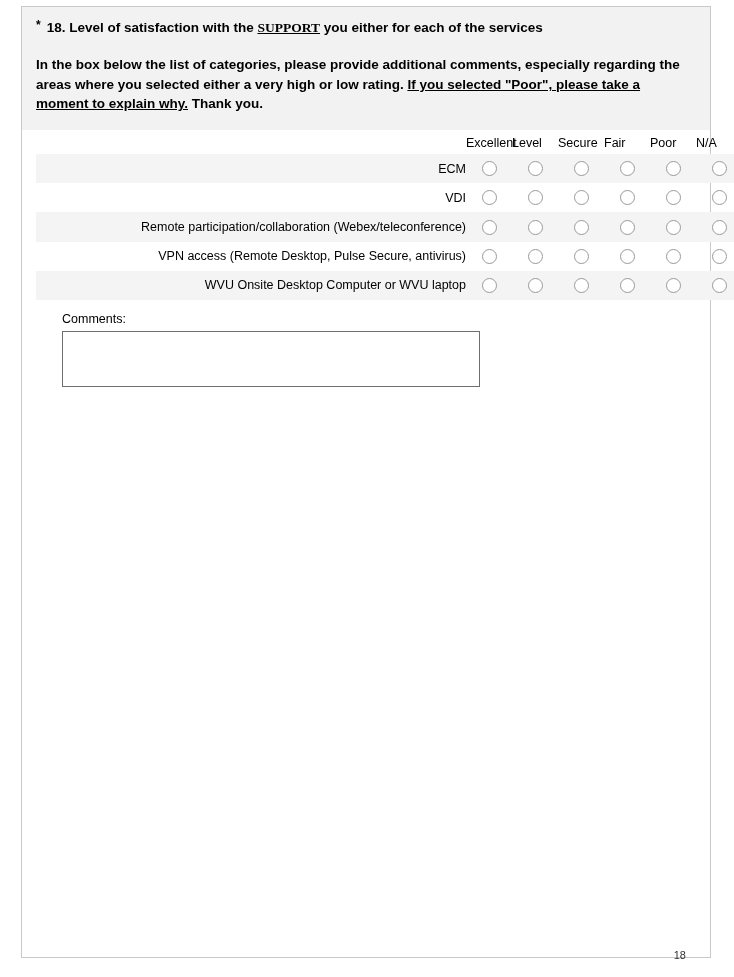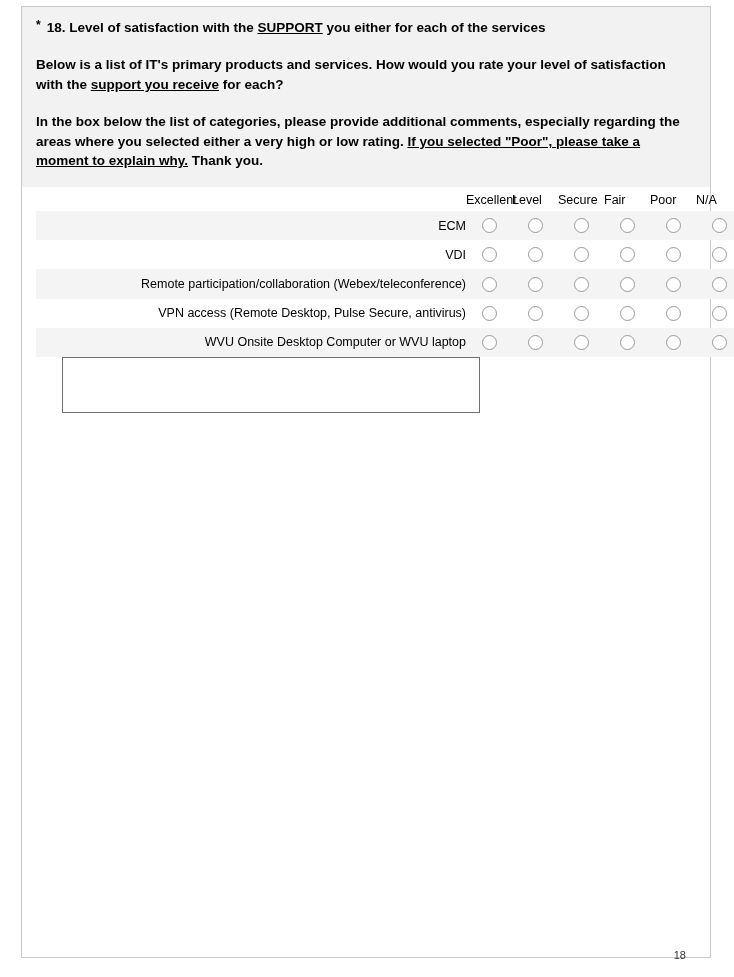--- a/index.html
+++ b/index.html
@@ -45,20 +45,21 @@
     line-height: 1.35;
   }
   .req-star {
     color: #000;
     font-size: 12px;
     margin-right: 6px;
     line-height: 1.1;
   }
   .q-title u {
     text-decoration: underline;
+    font-family: Liberation Serif, serif;
   }
   .q-para {
     font-size: 13.5px;
     font-weight: bold;
     line-height: 1.45;
     margin-top: 18px;
   }
   .q-para u {
     text-decoration: underline;
   }
@@ -137,21 +138,20 @@
 
 <div class="page">
   <div class="page-inner">
 
     <div class="question-header">
       <div class="q-title-row">
         <span class="req-star">*</span>
         <span class="q-title"><span>18. Level of satisfaction with the </span><u>SUPPORT</u><span> you either for each of the services</span></span>
       </div>
 
-      <div class="q-para"><span>Below is a list of IT's primary products and services. How would you rate your level of satisfaction with the </span><u>support you receive</u><span> for each?</span></div>
 
       <div class="q-para"><span>In the box below the list of categories, please provide additional comments, especially regarding the areas where you selected either a very high or low rating. </span><u>If you selected "Poor", please take a moment to explain why.</u><span> Thank you.</span></div>
     </div>
 
     <div class="grid-area">
       <table class="grid">
         <colgroup>
           <col class="label-col">
           <col class="opt-col">
             <col class="opt-col">
@@ -213,18 +213,19 @@
             <td class="opt-cell"><span class="radio"></span></td>
             <td class="opt-cell"><span class="radio"></span></td>
             <td class="opt-cell"><span class="radio"></span></td>
             <td class="opt-cell"><span class="radio"></span></td>
             <td class="opt-cell"><span class="radio"></span></td>
             <td class="opt-cell"><span class="radio"></span></td>
           </tr>
         </tbody>
       </table>
 
+      <div class="comments-label">Comments:</div>
       <textarea class="comments-box" placeholder="" style=""></textarea>
     </div>
 
   </div>
   <div class="page-number">18</div>
 </div>
 
 </body></html>

